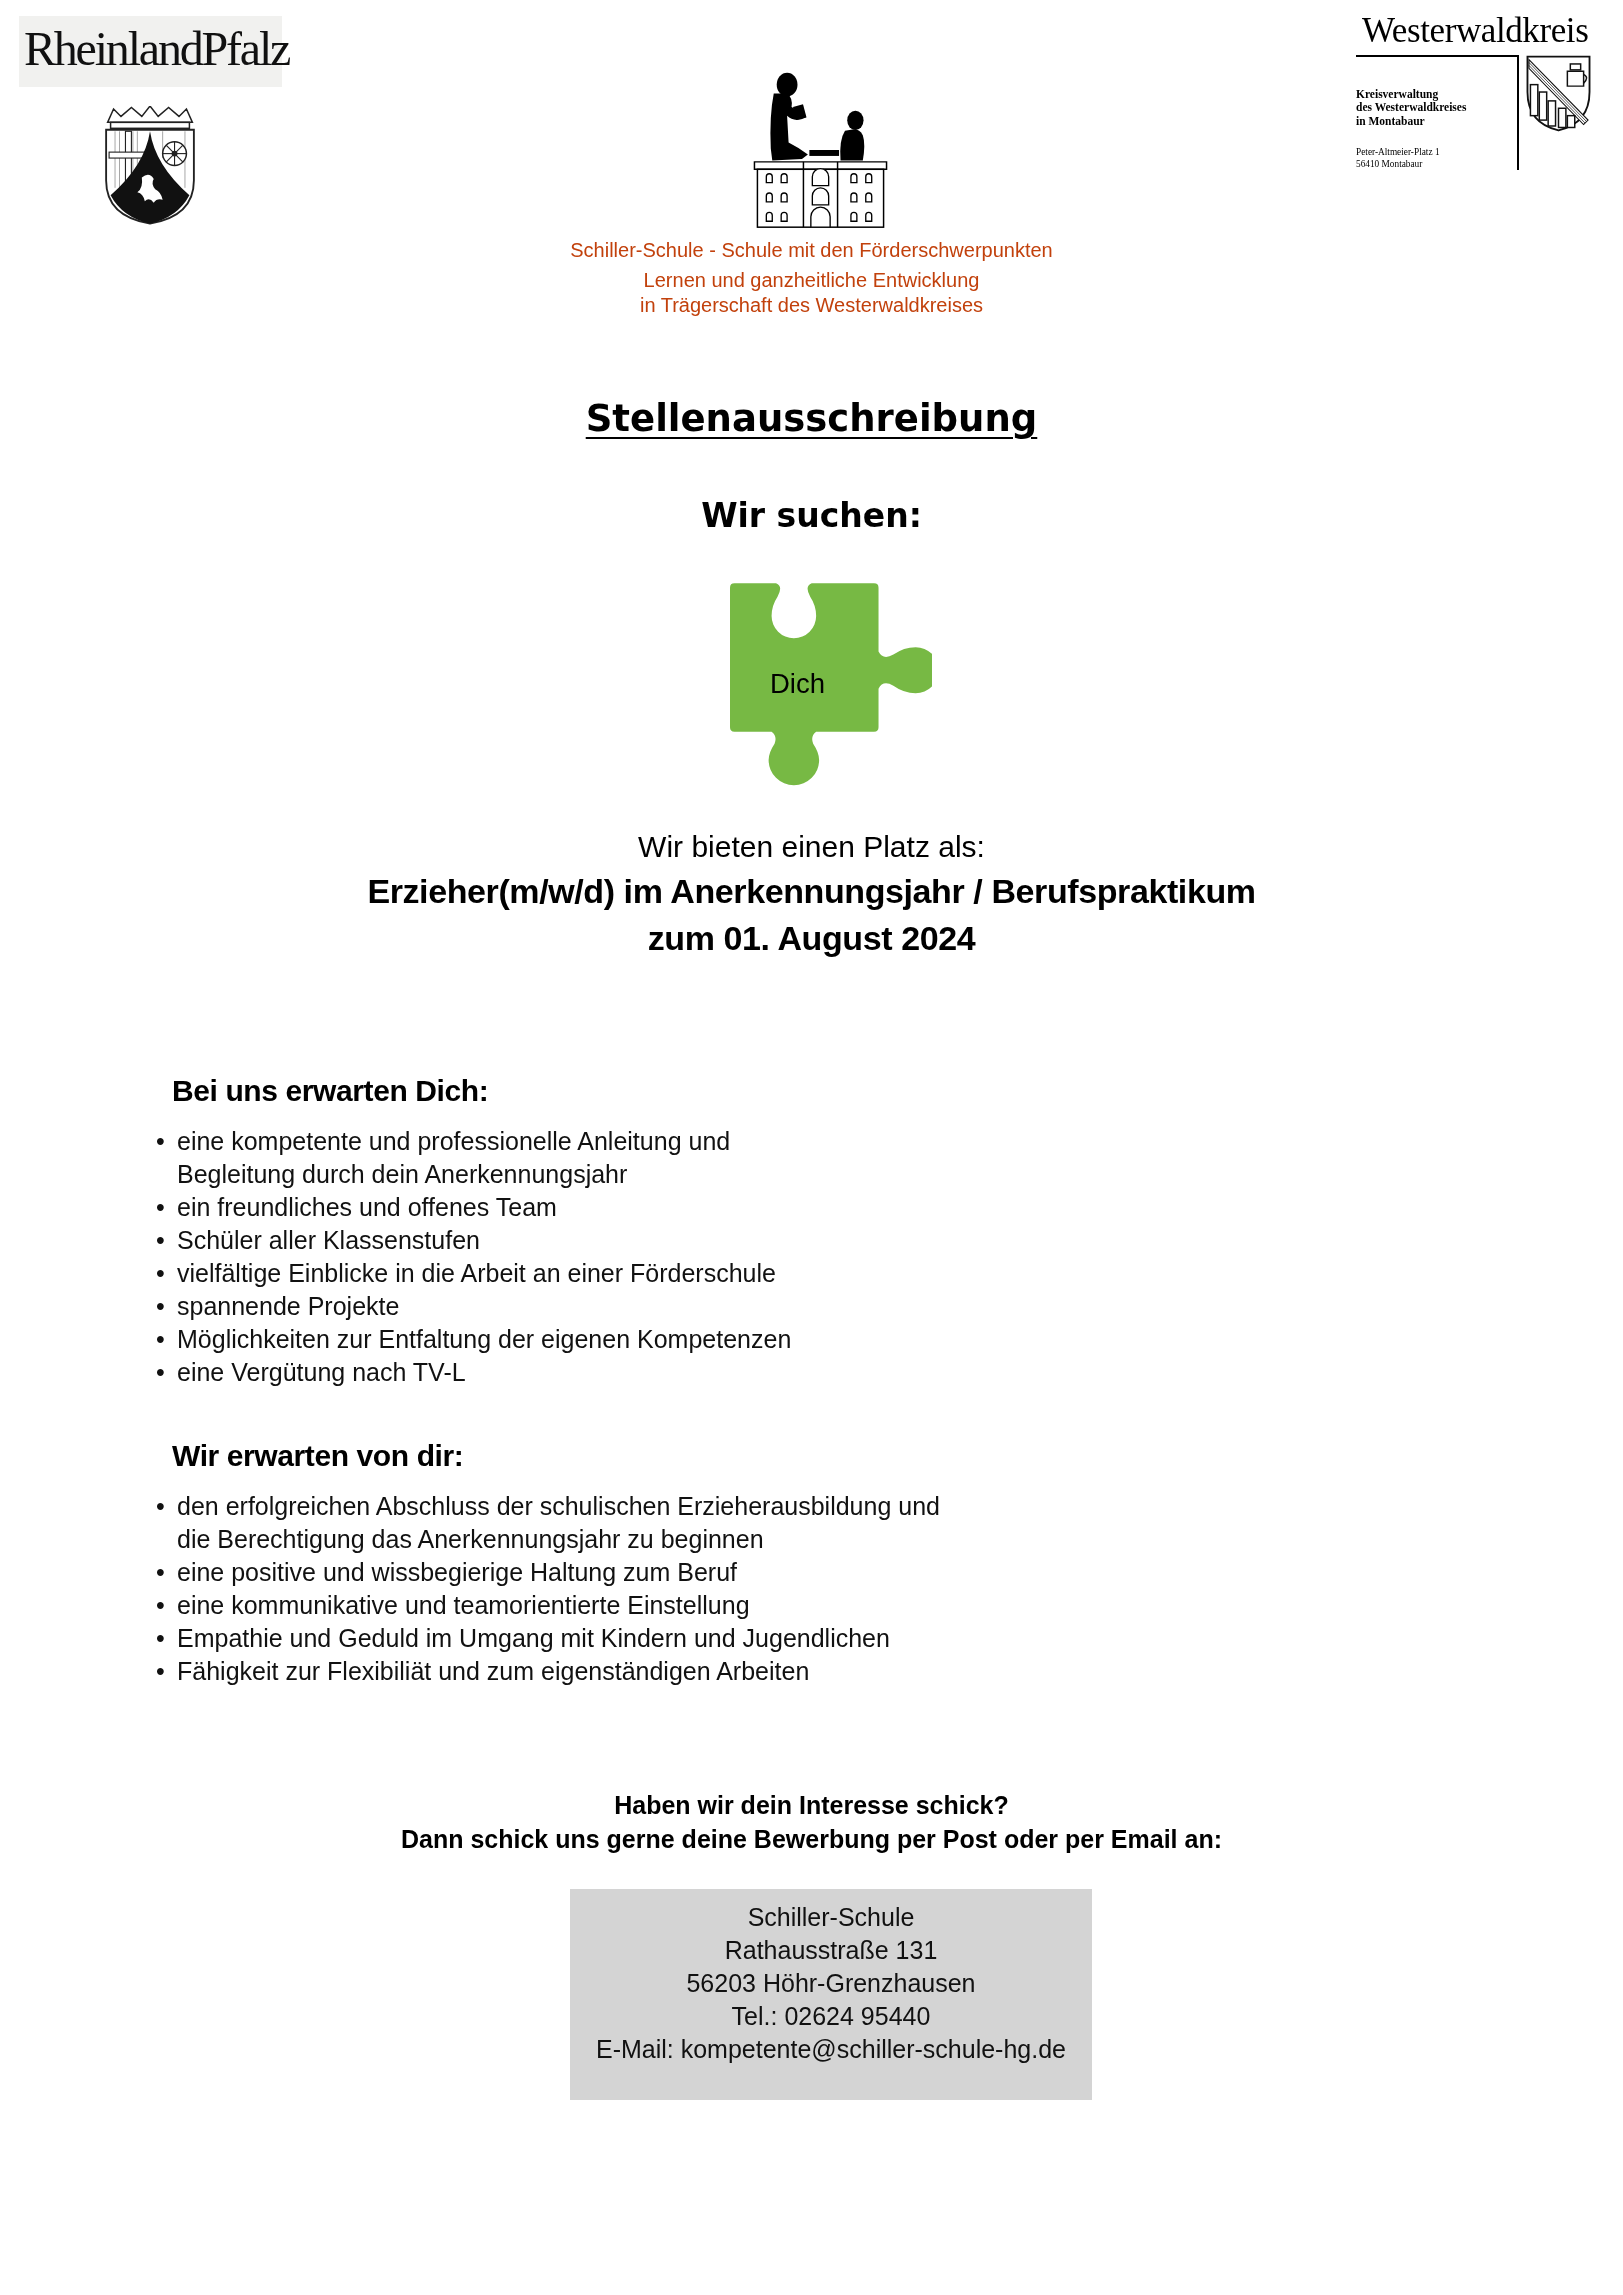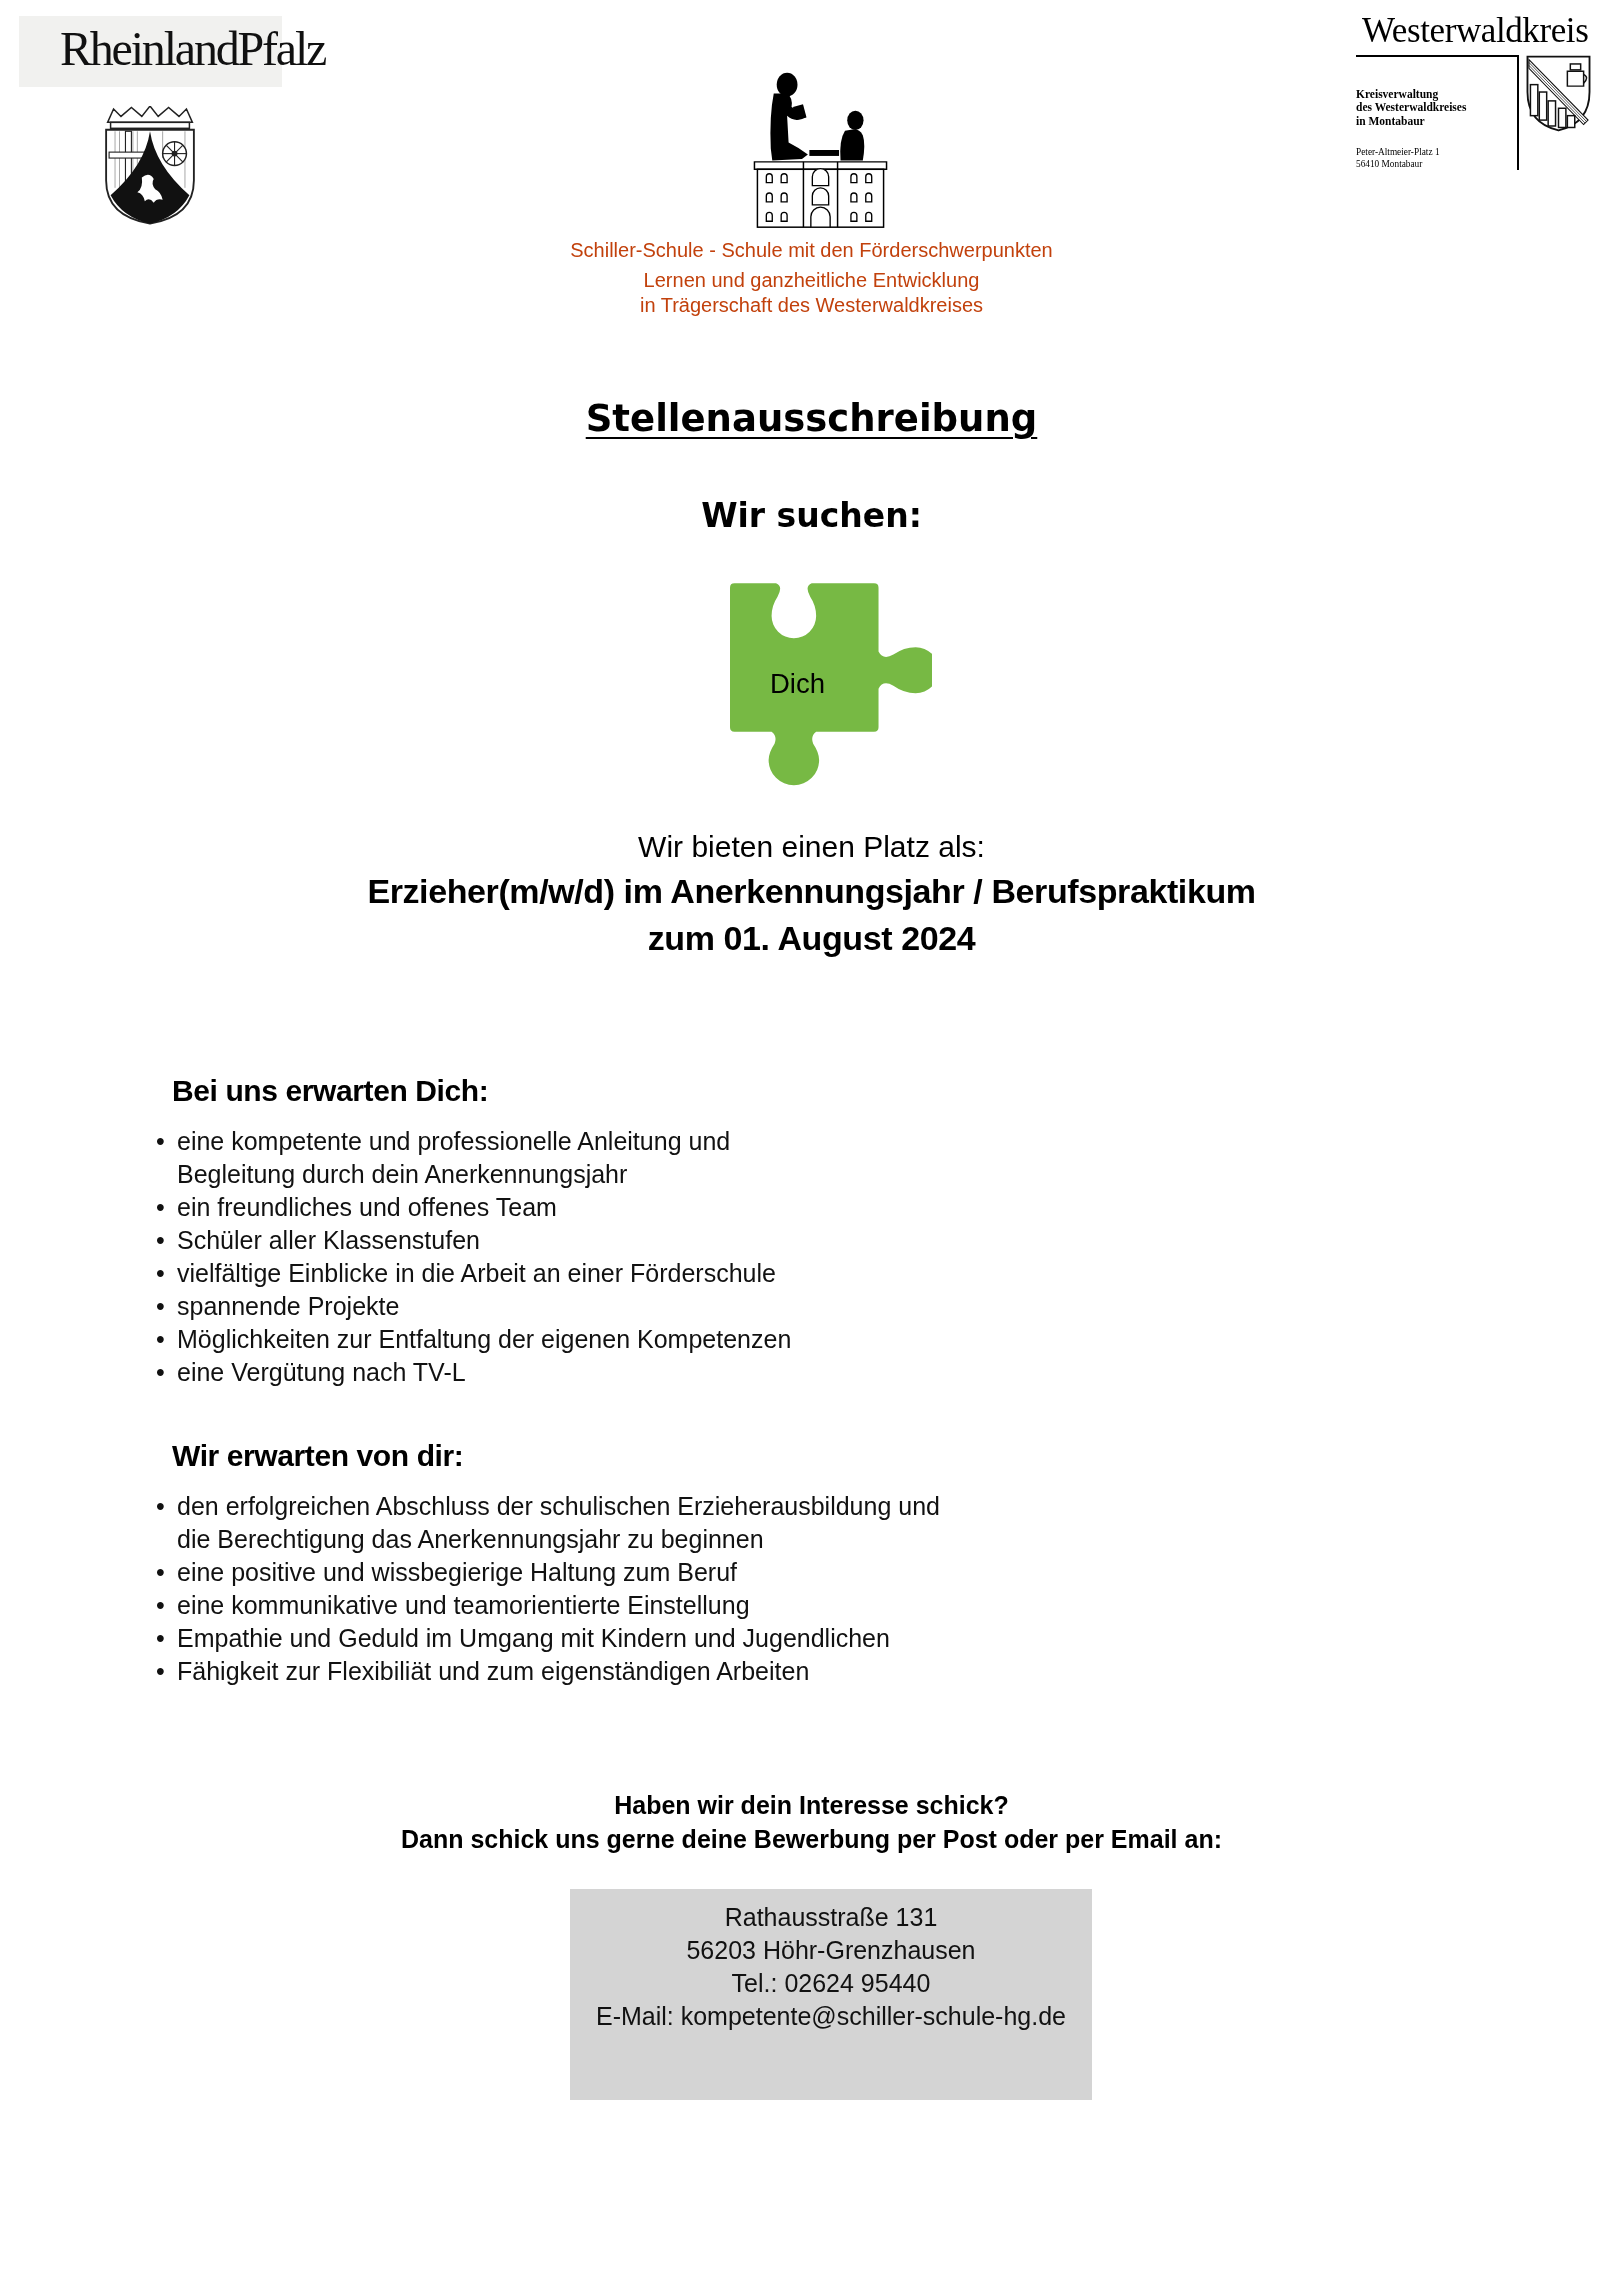--- a/index.html
+++ b/index.html
@@ -2,21 +2,21 @@
 <html style="font-size:12px"><head>
 <meta charset="utf-8">
 <style>
   html, body { margin:0; padding:0; background:#ffffff; }
   body { width:1623px; height:2295px; position:relative; overflow:hidden; font-family:"Liberation Sans", sans-serif; color:#000; }
   .abs { position:absolute; }
   .center { left:0; width:1623px; text-align:center; }
 
   
   .rlp-banner { left:18.6px; top:15.6px; width:263px; height:71px; background:#f1f1ef; }
-  .rlp-text { left:24px; top:25px; font-family:"Liberation Serif", serif; font-size:48px; letter-spacing:-2.2px; line-height:1; color:#111;margin-left:36px; }
+  .rlp-text { left:24px; top:25px; font-family:"Liberation Serif", serif; font-size:48px; letter-spacing:-2.2px; line-height:1; color:#111; }
   .rlp-crest { left:100px; top:106px; width:100px; height:119px; }
 
   
   .wwk-title { left:1356px; top:13.4px; font-family:"Liberation Serif", serif; font-size:35px; line-height:1; letter-spacing:-0.4px;margin-left:6px; }
   .wwk-hline { left:1356px; top:55px; width:162px; height:1.5px; background:#000; }
   .wwk-vline { left:1517px; top:55px; width:1.5px; height:115px; background:#000; }
   .wwk-crest { left:1526px; top:55px; width:65px; height:77px; }
   .wwk-org { left:1356px; top:88px; font-family:"Liberation Serif", serif; font-weight:bold; font-size:11.5px; line-height:13.4px; }
   .wwk-addr { left:1356px; top:146px; font-family:"Liberation Serif", serif; font-size:9.3px; line-height:12px; }
 
@@ -193,18 +193,19 @@
     <li><span class="bullet">•</span><span>eine kommunikative und teamorientierte Einstellung</span></li>
     <li><span class="bullet">•</span><span>Empathie und Geduld im Umgang mit Kindern und Jugendlichen</span></li>
     <li><span class="bullet">•</span><span>Fähigkeit zur Flexibiliät und zum eigenständigen Arbeiten</span></li>
   </ul>
 </div>
 
 <div class="abs center cta cta1">Haben wir dein Interesse schick?</div>
 <div class="abs center cta cta2">Dann schick uns gerne deine Bewerbung per Post oder per Email an:</div>
 
 <div class="abs contact-box">
+  <div>Schiller-Schule</div>
   <div>Rathausstraße 131</div>
   <div>56203 Höhr-Grenzhausen</div>
   <div>Tel.: 02624 95440</div>
   <div>E-Mail: kompetente@schiller-schule-hg.de</div>
 </div>
 
 
 </body></html>

